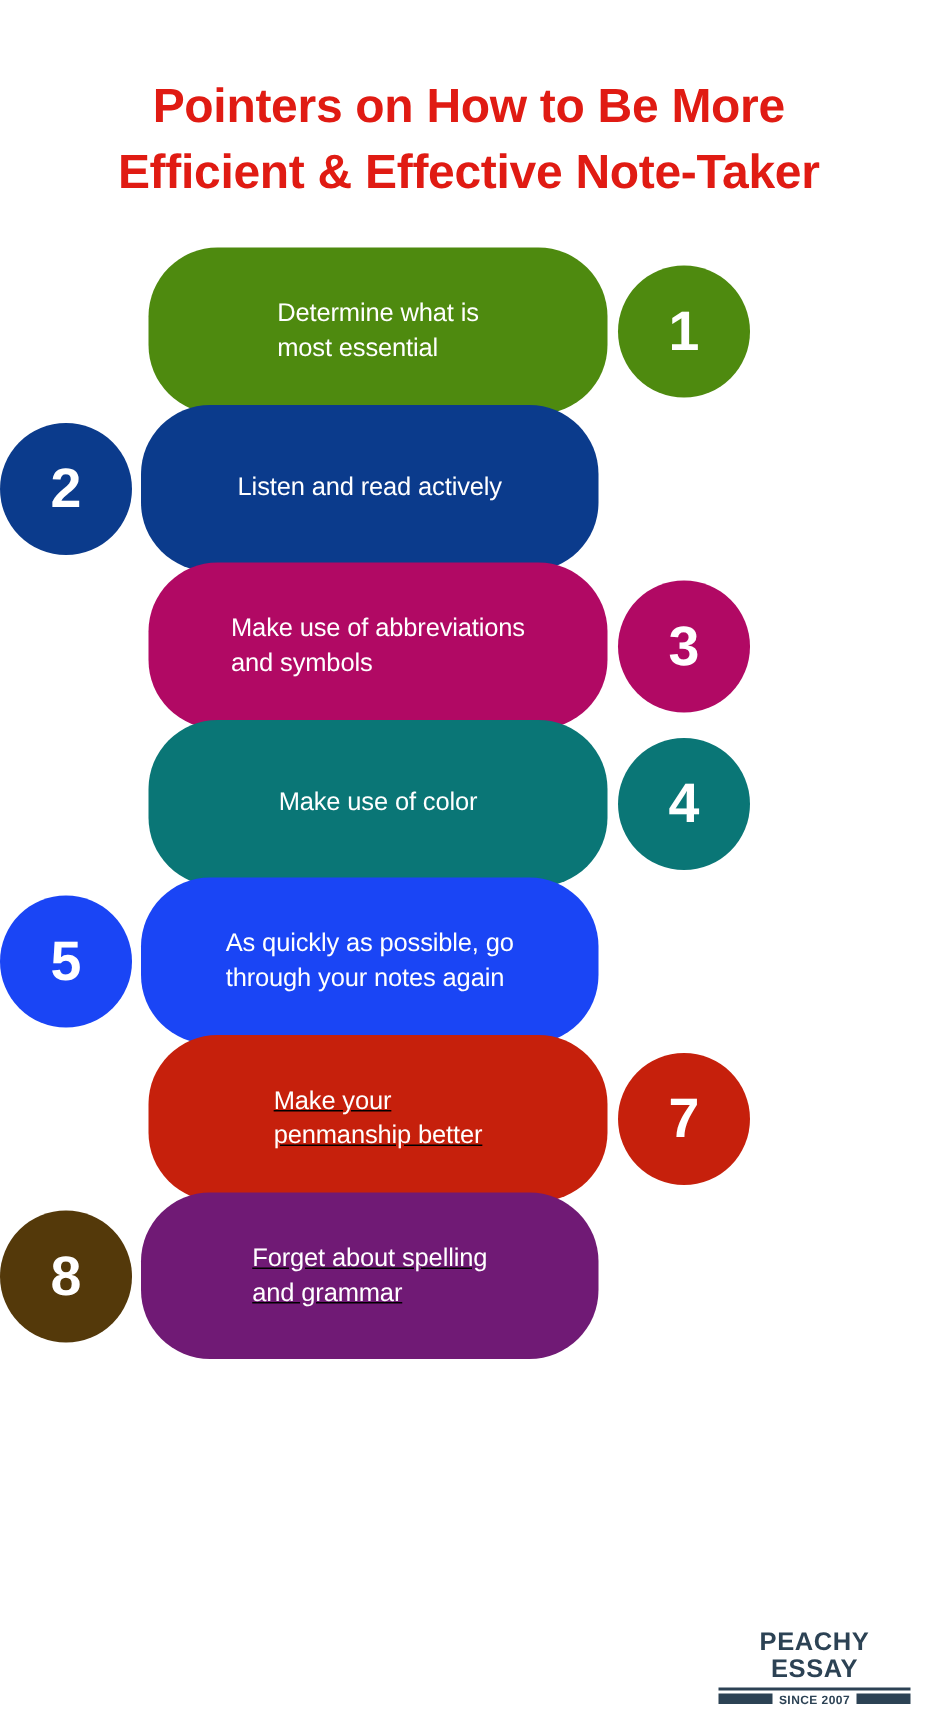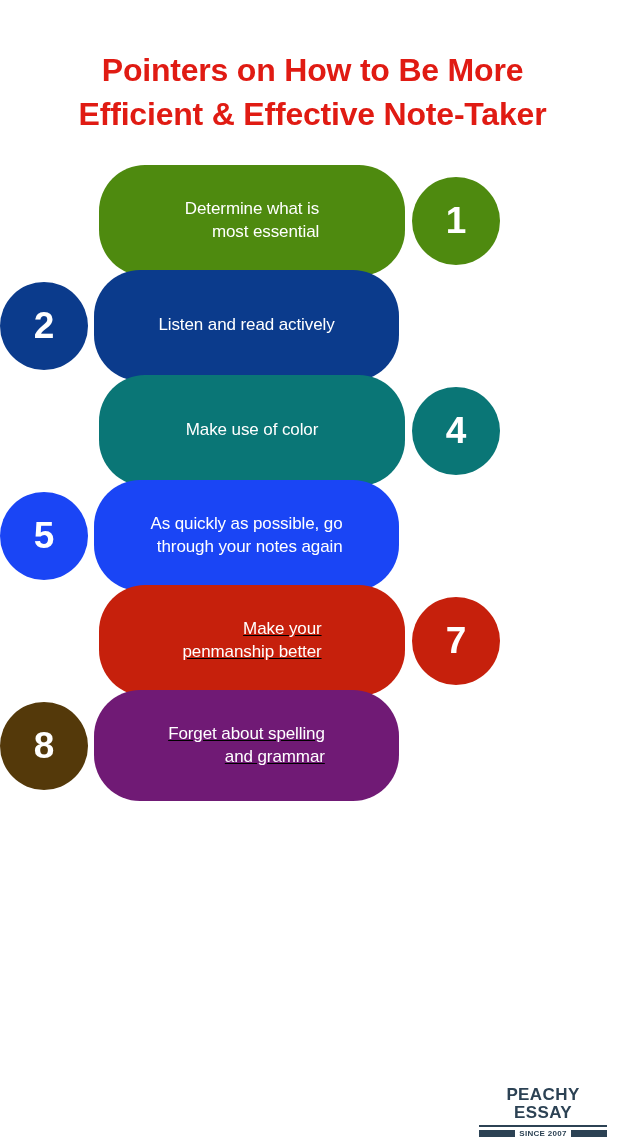--- a/index.html
+++ b/index.html
@@ -66,21 +66,21 @@
   }
 
   
   .pill {
     width: 306px;
     height: 111px;
     border-radius: 46px;
     display: flex;
     align-items: center;
     justify-content: center;
-    text-align: right;
+    text-align: left;
     padding: 0 16px;
     flex: 0 0 auto;
   }
   .row.reverse .pill {
     width: 305px;
   }
 
   .pill-text {
     color: #ffffff;
     font-family: "Liberation Sans", sans-serif;
@@ -134,21 +134,20 @@
     margin-top: 32px;
   }
   .logo-rule {
     display: block;
     height: 2px;
     background: #2C4254;
     margin: 3px 0 2px 0;
   }
   .logo-since-row {
     display: flex;
-    align-items: center;
     justify-content: center;
     gap: 4px;
   }
   .logo-bar {
     display: block;
     height: 7px;
     flex: 1 1 auto;
     background: #2C4254;
   }
   .logo-since {
@@ -179,20 +178,29 @@
         <div class="num-circle" style="background: rgb(78, 138, 15);">
           <span class="num-text">1</span>
         </div>
       </div>
       <div class="row reverse">
         <div class="pill" style="background: rgb(11, 59, 140);">
           <span class="pill-text">Listen and read actively</span>
         </div>
         <div class="num-circle" style="background: rgb(11, 59, 140);">
           <span class="num-text">2</span>
+        </div>
+      </div>
+      <div class="row">
+        <div class="pill" style="background: rgb(177, 9, 100);">
+          <span class="pill-text">Make use of abbreviations
+and symbols</span>
+        </div>
+        <div class="num-circle" style="background: rgb(177, 9, 100);">
+          <span class="num-text">3</span>
         </div>
       </div>
       <div class="row">
         <div class="pill" style="background: rgb(10, 118, 118);">
           <span class="pill-text">Make use of color</span>
         </div>
         <div class="num-circle" style="background: rgb(10, 118, 118);">
           <span class="num-text">4</span>
         </div>
       </div>

